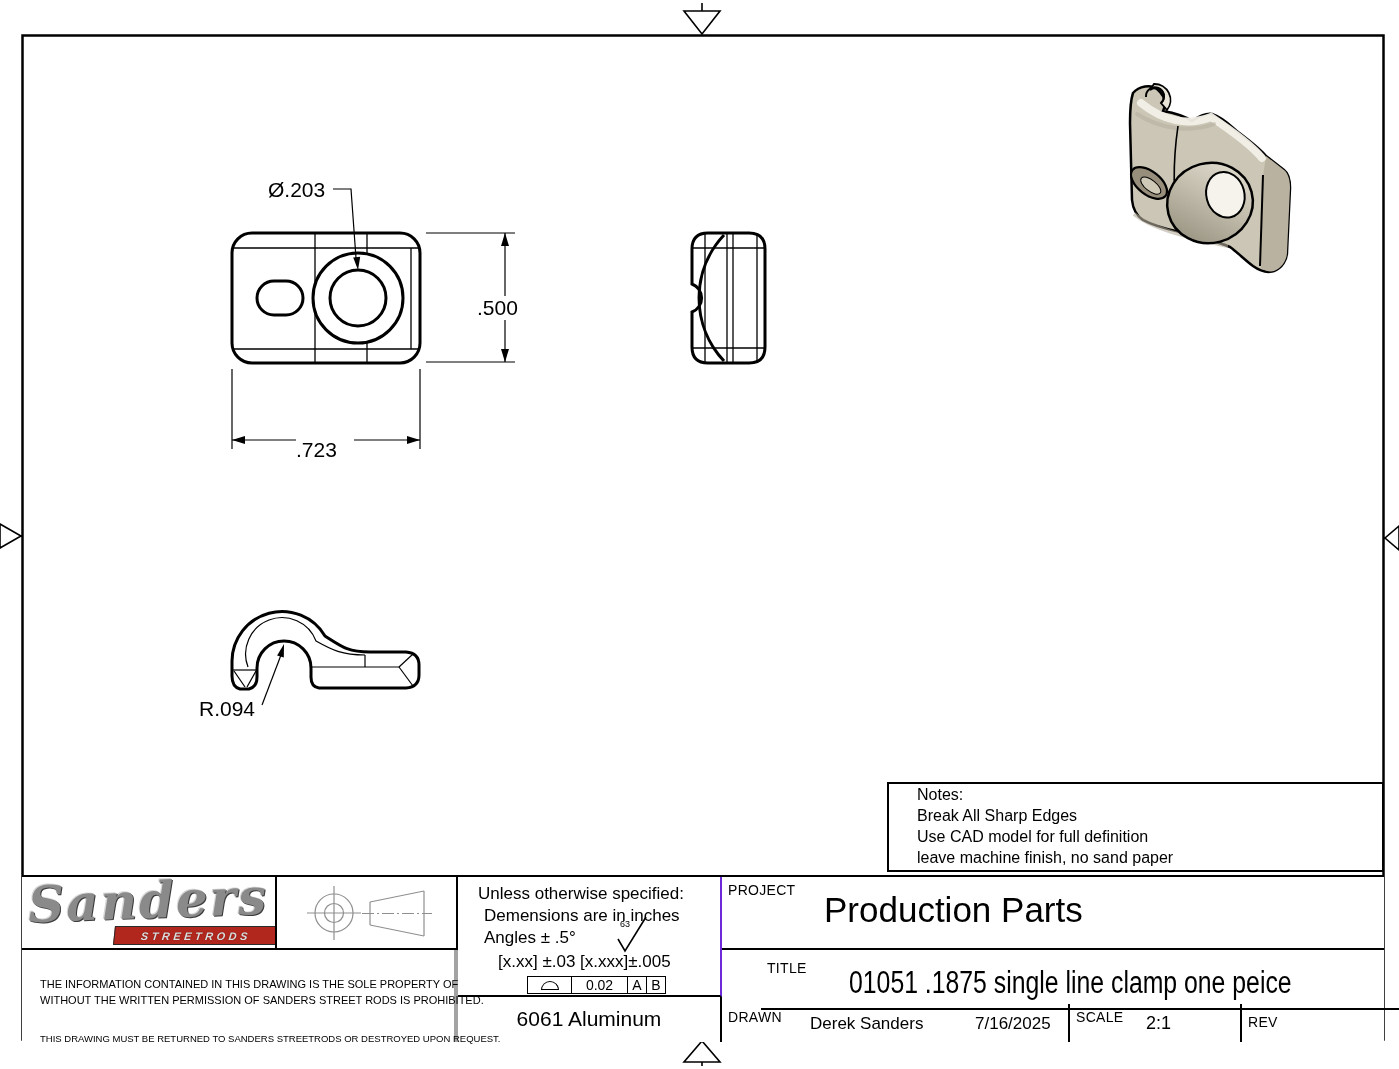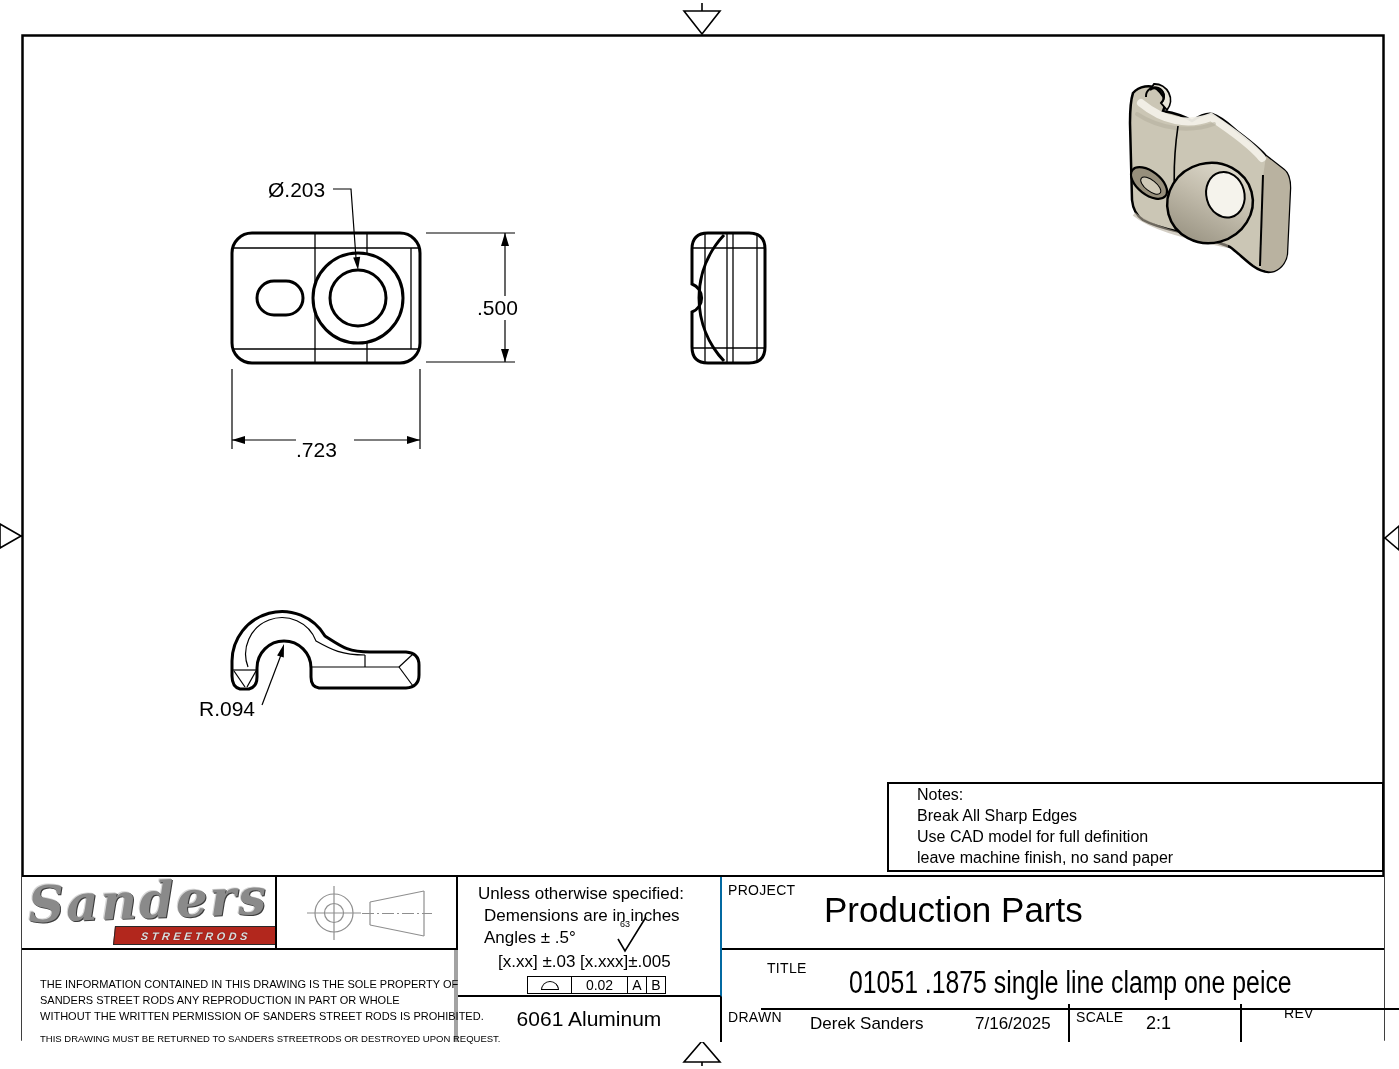--- a/index.html
+++ b/index.html
@@ -12,21 +12,21 @@
   
   #notesbox{position:absolute;left:887px;top:782px;width:493px;height:86px;border:2px solid #000;
             z-index:2;background:transparent;font-size:16px;line-height:21px;}
   #notesbox .nline{padding-left:28px;white-space:nowrap;}
   
   #tblock{position:absolute;left:22px;top:875px;width:1362px;height:165px;border-top:2px solid #000;z-index:2;background:#fff;}
   .cell{position:absolute;box-sizing:border-box;}
   .c-logo{left:0;top:0;width:255px;height:73px;border-right:2px solid #000;border-bottom:2px solid #000;overflow:hidden;}
   .c-proj{left:255px;top:0;width:181px;height:73px;border-right:2px solid #000;border-bottom:2px solid #000;}
   .c-legal{left:0;top:73px;width:436px;height:92px;border-right:4px solid #a3a3a3;}
-  .c-tol{left:436px;top:0;width:264px;height:120px;border-right:2px solid #0369a1;border-bottom:2px solid #000;}
+  .c-tol{left:436px;top:0;width:264px;height:120px;border-right:2px solid #6d28d9;border-bottom:2px solid #000;}
   .c-mat{left:436px;top:120px;width:264px;height:45px;border-right:2px solid #000;}
   .c-project{left:700px;top:0;width:662px;height:73px;border-bottom:2px solid #000;}
   .c-title{left:700px;top:79px;width:662px;height:54px;border-bottom:2px solid #000;margin-left:39px;}
   .c-drawn{left:700px;top:127px;width:662px;height:38px;}
   .blklabel{position:absolute;font-size:14px;letter-spacing:.3px;}
   
   .logoname{position:absolute;left:6px;top:-6px;font-family:"DejaVu Serif","Liberation Serif",serif;
             font-style:italic;font-weight:bold;font-size:50px;color:#8a8a8a;transform:rotate(-2deg);
             text-shadow:1px 1px 0 #3c3c3c,-1px -1px 0 #d6d6d6;letter-spacing:2px;}
   .banner{position:absolute;left:92px;top:49px;width:162px;height:17px;background:#b2271d;border:1px solid #2a2a2a;
@@ -206,21 +206,20 @@
           <line x1="93" y1="25" x2="147" y2="14"></line>
           <line x1="93" y1="48" x2="147" y2="59"></line>
           <line x1="85" y1="36.5" x2="155" y2="36.5" stroke-dasharray="12 3 2 3"></line>
         </g>
       </svg>
     </div>
 
     <div class="cell c-legal">
       <div class="big">
         <div>THE INFORMATION CONTAINED IN THIS DRAWING IS THE SOLE PROPERTY OF</div>
-        <div>SANDERS STREET RODS ANY REPRODUCTION IN PART OR WHOLE</div>
         <div>WITHOUT THE WRITTEN PERMISSION OF SANDERS STREET RODS IS PROHIBITED.</div>
       </div>
       <div class="small">THIS DRAWING MUST BE RETURNED TO SANDERS STREETRODS OR DESTROYED UPON REQUEST.</div>
     </div>
 
     <div class="cell c-tol">
       <div class="t1">Unless otherwise specified:</div>
       <div class="t2">Demensions are in inches</div>
       <div class="t3">Angles ± .5°</div>
       <div class="sfmark">
@@ -255,17 +254,17 @@
     </div>
 
     <div class="cell c-drawn">
       <div class="blklabel" style="left:6px;top:5px;">DRAWN</div>
       <div class="dname">Derek Sanders</div>
       <div class="ddate">7/16/2025</div>
       <div class="vdiv" style="left:346px;"></div>
       <div class="blklabel" style="left:354px;top:5px;">SCALE</div>
       <div class="dscale">2:1</div>
       <div class="vdiv" style="left:518px;"></div>
-      <div class="blklabel" style="left:526px;top:1px;margin-left:36px;">REV</div>
+      <div class="blklabel" style="left:526px;top:10px;">REV</div>
     </div>
 
   </div>
 </div>
 
 </body></html>

